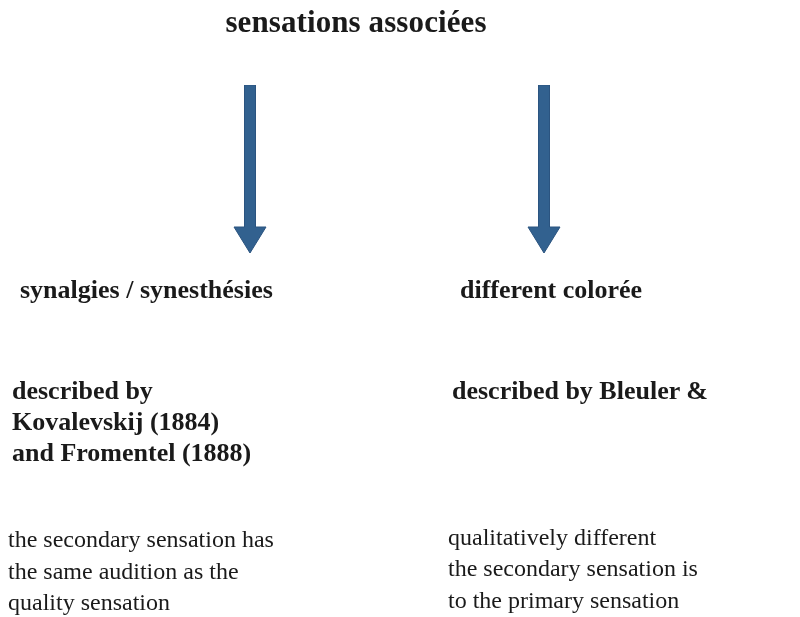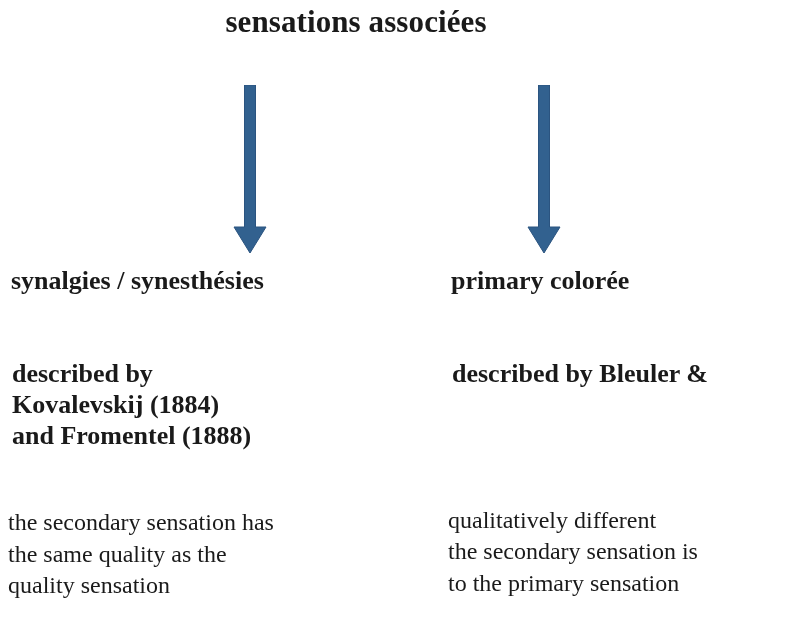--- a/index.html
+++ b/index.html
@@ -51,21 +51,21 @@
     position: absolute;
     top: 263px;
   }
   .col-left  { left: 8px;   width: 420px; }
   .col-right { left: 448px; width: 352px; }
 
   .col-heading {
     font-size: 26px;
     font-weight: bold;
     line-height: 1.18;
-    margin: 3px;
+    margin: 12px;
     white-space: nowrap;
   }
 
   .col-attribution {
     font-size: 26px;
     font-weight: bold;
     line-height: 1.20;
     margin: 4px;
     padding-top: 57px;
   }
@@ -105,27 +105,27 @@
     <div class="col-heading">synalgies / synesthésies</div>
 
     <div class="col-attribution">
       <span class="line">described by</span>
       <span class="line">Kovalevskij (1884)</span>
       <span class="line">and Fromentel (1888)</span>
     </div>
 
     <div class="col-description">
       <span class="line">the secondary sensation has</span>
-      <span class="line">the same quality as the</span>
+      <span class="line">the same audition as the</span>
       <span class="line">quality sensation</span>
     </div>
   </div>
 
   <div class="column col-right">
-    <div class="col-heading">primary colorée</div>
+    <div class="col-heading">different colorée</div>
 
     <div class="col-attribution">
       <span class="line">described by Bleuler &amp;</span>
     </div>
 
     <div class="col-description">
       <span class="line">qualitatively different</span>
       <span class="line">the secondary sensation is</span>
       <span class="line">to the primary sensation</span>
     </div>

